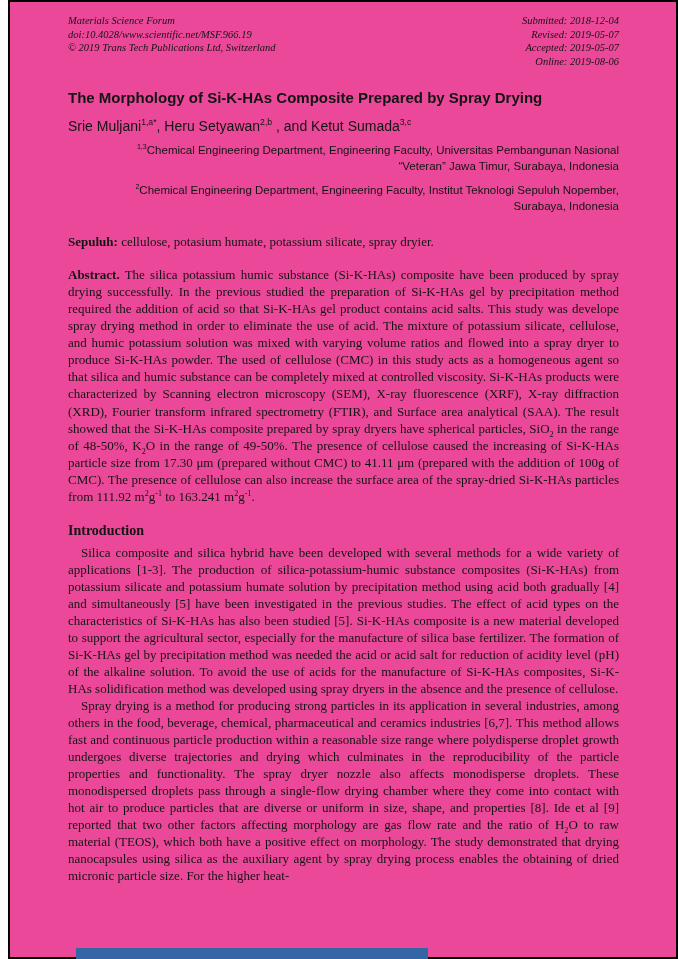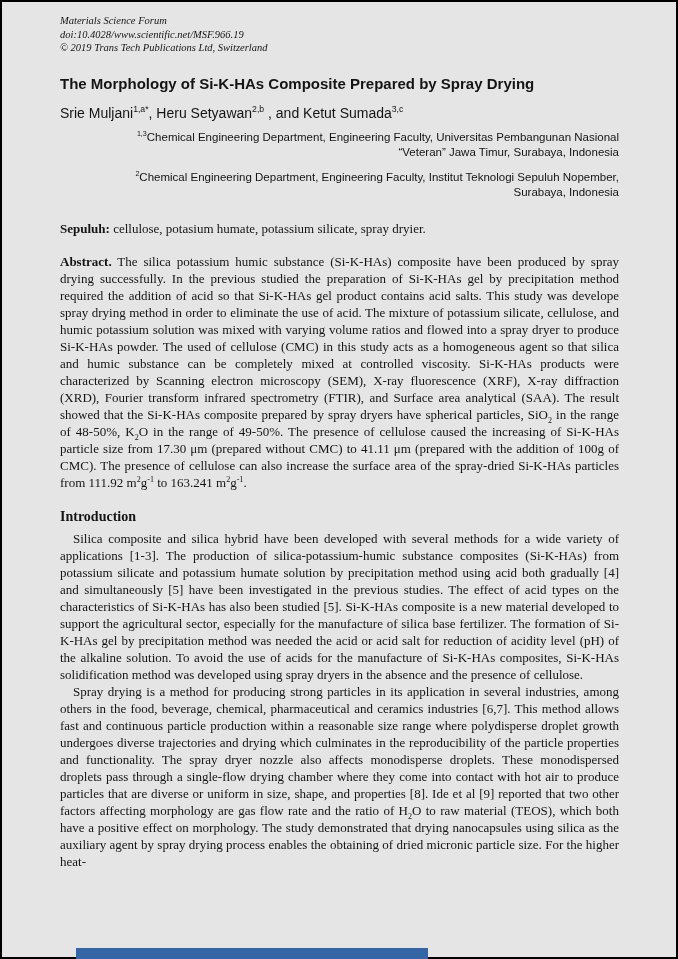--- a/index.html
+++ b/index.html
@@ -8,21 +8,22 @@
     background: #ffffff;
     position: relative;
     overflow: hidden;
     font-family: "Liberation Serif", serif;
     color: #141414;
   }
   .page {
     position: absolute; inset: 0;
     border: 2px solid #000;
     padding: 12px 57px 0 58px;
-    background: #e5e5e5;
+    background: #ec4899;
+    margin-left: 8px;
   }
   .journal-header {
     display: flex; justify-content: space-between;
     font-style: italic; font-size: 10.5px; line-height: 1.3;
   }
   .jh-right { text-align: right; }
   .title {
     font-family: "Liberation Sans", sans-serif;
     font-size: 15px; line-height: 1.25; font-weight: 700;
     text-align: left; margin: 20px 0 0 0;
@@ -61,20 +62,26 @@
 <body>
 
 <div class="page">
 
   <header class="journal-header">
     <div class="jh-left">
       <div>Materials Science Forum</div>
       <div>doi:10.4028/www.scientific.net/MSF.966.19</div>
       <div>© 2019 Trans Tech Publications Ltd, Switzerland</div>
     </div>
+    <div class="jh-right">
+      <div>Submitted: 2018-12-04</div>
+      <div>Revised: 2019-05-07</div>
+      <div>Accepted: 2019-05-07</div>
+      <div>Online: 2019-08-06</div>
+    </div>
   </header>
 
   <h1 class="title">The Morphology of Si-K-HAs Composite Prepared by Spray Drying</h1>
 
   <div class="authors"><span>Srie Muljani</span><sup>1,a*</sup><span>, Heru Setyawan</span><sup>2,b</sup><span> , and Ketut Sumada</span><sup>3,c</sup></div>
 
   <div class="affil"><sup>1,3</sup><span>Chemical Engineering Department, Engineering Faculty, Universitas Pembangunan Nasional</span><br><span>“Veteran” Jawa Timur, Surabaya, Indonesia</span></div>
 
   <div class="affil"><sup>2</sup><span>Chemical Engineering Department, Engineering Faculty, Institut Teknologi Sepuluh Nopember,</span><br><span>Surabaya, Indonesia</span></div>
 

